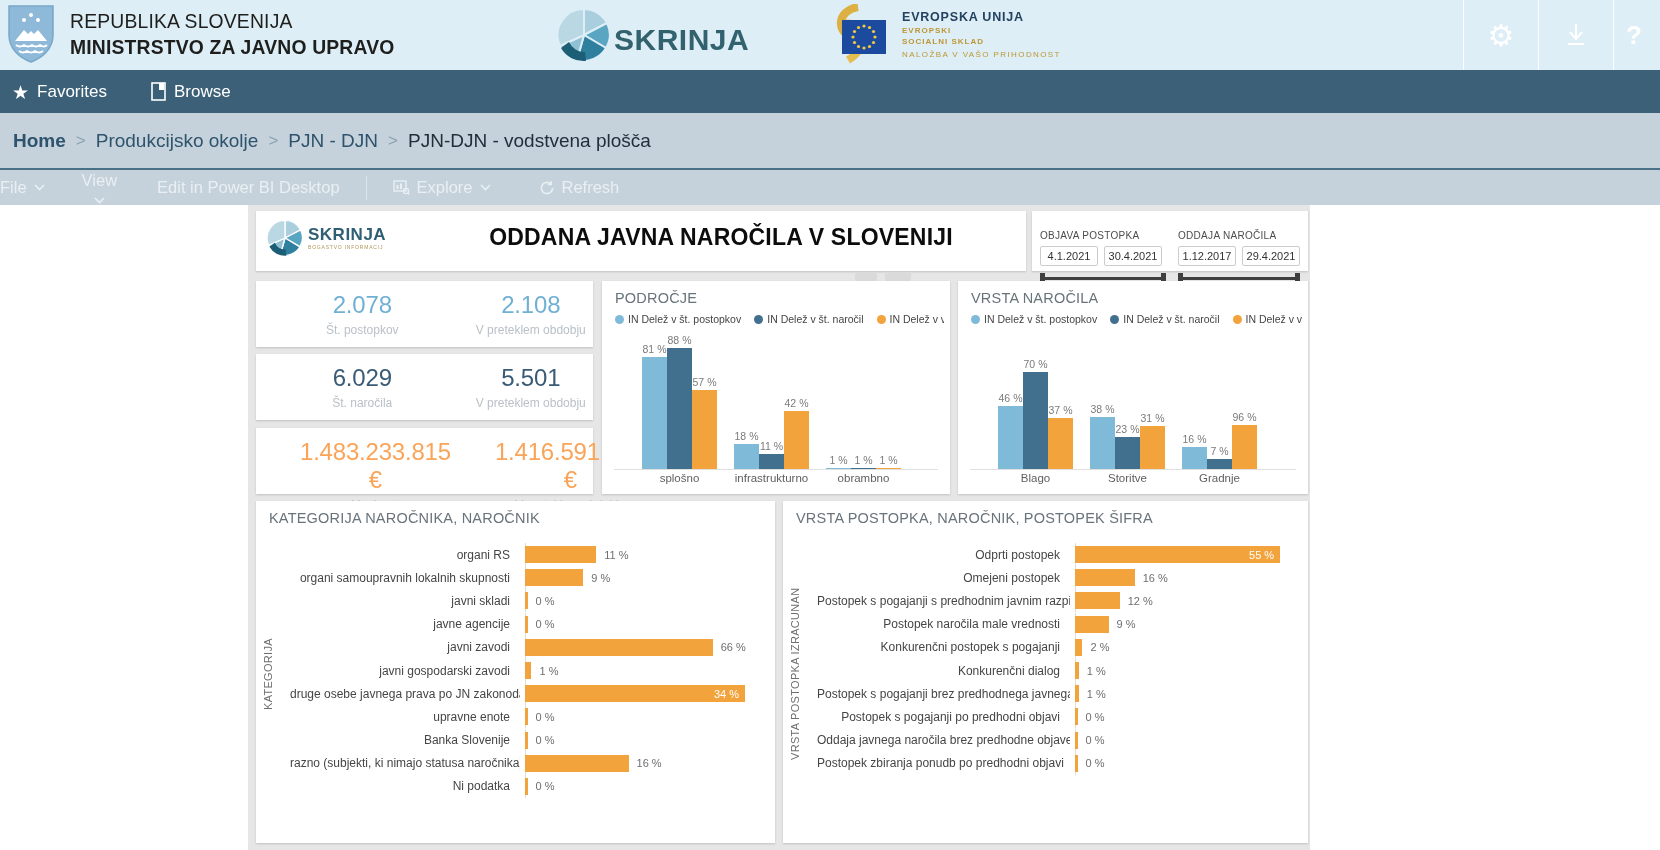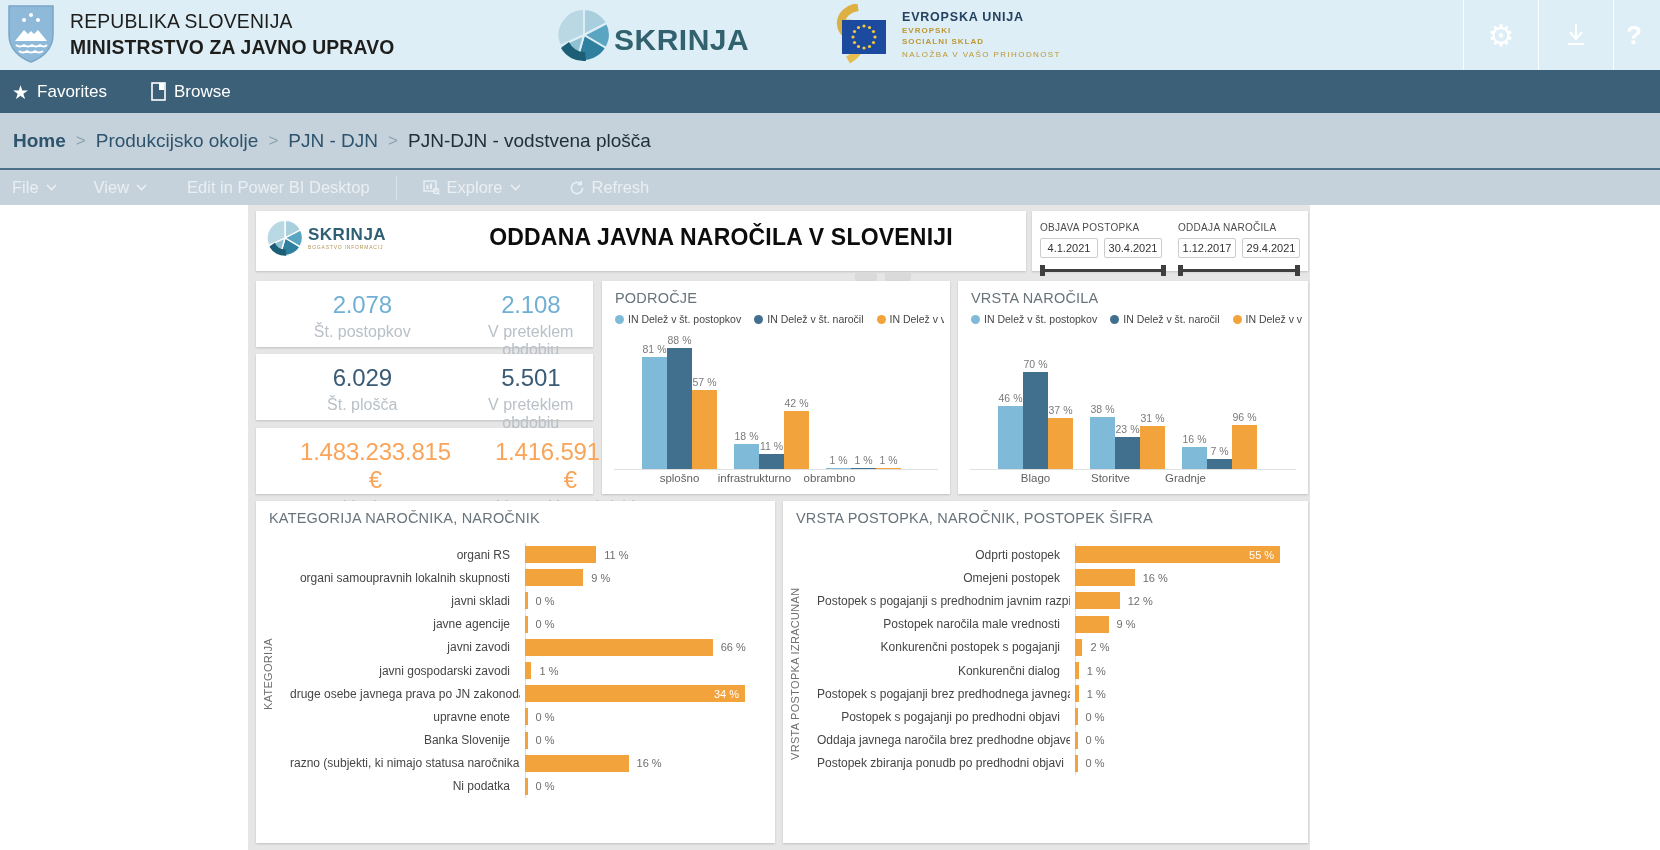--- a/index.html
+++ b/index.html
@@ -36,22 +36,22 @@
   
   .crumb-bar{position:absolute;left:0;top:113px;width:1660px;height:57px;background:#c6d2db;border-bottom:2px solid #4a7088;box-sizing:border-box;display:flex;align-items:center;font-size:19px;}
   .crumb{color:#2e536d;margin-left:10px;cursor:pointer;}
   .crumb:first-child{margin-left:13px;font-weight:bold;}
   .crumb.current{color:#20303b;}
   .crumb-sep{color:#8ba1af;margin-left:10px;font-size:17px;}
 
   
   .menu-bar{position:absolute;left:0;top:170px;width:1660px;height:35px;background:#c6d2db;display:flex;align-items:center;color:#e9eff3;font-size:16.5px;}
   .menu-item{display:flex;align-items:center;gap:7px;cursor:pointer;}
-  .mi-file{margin-left:12px;justify-content:space-between;}
-  .mi-view{margin-left:37px;}
+  .mi-file{justify-content:space-between;}
+  .mi-view{margin-left:37px;flex-direction:column;}
   .mi-edit{margin-left:40px;}
   .mi-explore{margin-left:26px;}
   .mi-refresh{margin-left:48px;}
   .menu-divider{width:1px;height:24px;background:#dde4e9;margin-left:26px;}
   .chev{width:11px;height:7px;}
 
   
   .canvas{position:absolute;left:248px;top:205px;width:1062px;height:645px;background:#e6e6e6;}
   .card{position:absolute;background:#fff;box-shadow:0 1px 2px rgba(0,0,0,.16);}
 
@@ -60,55 +60,55 @@
   .dash-logo-txt{line-height:1;}
   .dash-logo-name{font-size:17px;font-weight:bold;color:#2e5f74;letter-spacing:.5px;}
   .dash-logo-sub{font-size:5px;color:#b2955a;letter-spacing:.8px;margin-top:2px;}
   .dash-title{position:absolute;left:170px;right:10px;top:0;height:52px;display:flex;align-items:center;justify-content:center;font-size:23px;font-weight:bold;color:#0c0c0c;letter-spacing:.2px;}
 
   .hover-ic{position:absolute;height:8px;border-radius:2px;background:#dadada;top:68px;}
   .hover-ic.pin{left:607px;width:22px;}
   .hover-ic.focus{left:637px;width:26px;}
 
   .slicer-card{left:784px;top:6px;width:276px;height:60px;}
-  .slicer{position:absolute;top:4px;height:56px;}
+  .slicer{position:absolute;top:12px;height:56px;}
   .slicer1{left:8px;width:126px;}
   .slicer2{left:146px;width:122px;}
   .slicer-label{font-size:10px;color:#4c4c4c;letter-spacing:.3px;margin-top:7px;white-space:nowrap;}
   .slicer-inputs{display:flex;gap:6px;margin-top:5px;}
   .slicer-input{width:56px;height:18px;border:1px solid #ccc;border-radius:2px;font-family:"Liberation Sans",sans-serif;font-size:11px;color:#333;text-align:center;padding:0;background:#fff;}
   .slider{position:relative;height:11px;margin-top:7px;}
   .slider-track{position:absolute;left:1px;right:1px;top:4px;height:3px;background:#3f3f3f;cursor:pointer;}
   .slider-handle{position:absolute;top:0;width:5px;height:11px;background:#3f3f3f;cursor:ew-resize;}
   .slider-handle.left{left:0;}
   .slider-handle.right{right:0;}
 
   
   .kpi-card{left:8px;width:337px;height:66px;display:flex;}
   .kpi-card:nth-child(1){top:76px;}
   .kpi-card:nth-child(2){top:149px;}
   .kpi-card:nth-child(3){top:223px;}
   .kpi{width:50%;text-align:center;margin-left:44px;}
   .kpi-value{font-size:24px;margin-top:10px;letter-spacing:-.2px;}
-  .kpi-label{font-size:16px;color:#b9c0c7;margin-top:4px;}
+  .kpi-label{font-size:12px;color:#b9c0c7;margin-top:4px;}
 
   
   .chart-card .chart-title{position:absolute;left:13px;top:9px;font-size:14.5px;color:#68737a;letter-spacing:.2px;white-space:nowrap;}
   .grouped{width:348px;height:213px;}
   .gc1{left:354px;top:76px;}
   .gc2{left:710px;top:76px;width:350px;}
   .legend{position:absolute;left:13px;top:32px;right:6px;display:flex;gap:13px;white-space:nowrap;overflow:hidden;font-size:10.5px;color:#454545;}
   .legend-item{display:inline-flex;align-items:center;gap:4px;cursor:pointer;}
   .legend-dot{width:9px;height:9px;border-radius:50%;flex:none;}
   .plot{position:absolute;left:12px;right:12px;top:52px;height:136px;display:flex;align-items:flex-end;gap:17px;padding-left:28px;border-bottom:1px solid #e0e0e0;}
   .group{width:75px;flex:none;display:flex;align-items:flex-end;}
   .barwrap{width:25px;display:flex;flex-direction:column;align-items:center;justify-content:flex-end;}
   .bval{font-size:10.5px;color:#7a7a7a;margin-bottom:2px;white-space:nowrap;}
   .bar{width:25px;}
-  .xlabels{position:absolute;left:12px;right:9px;top:191px;display:flex;padding-left:28px;}
+  .xlabels{position:absolute;left:12px;right:9px;top:191px;display:flex;gap:17px;padding-left:28px;}
   .xlab{width:75px;flex:none;text-align:center;font-size:11.5px;color:#5f5f5f;cursor:pointer;}
 
   .hbar-card{height:342px;}
   .hc1{left:8px;top:296px;width:519px;}
   .hc2{left:535px;top:296px;width:525px;}
   .ylab{position:absolute;left:6px;top:44px;bottom:40px;writing-mode:vertical-rl;transform:rotate(180deg);display:flex;align-items:center;justify-content:center;font-size:11px;color:#6e6e6e;letter-spacing:.3px;}
   .hrows{margin:42px 10px 0 34px;}
   .hrow{display:flex;align-items:center;height:23.2px;}
   .hlabel{box-sizing:border-box;text-align:right;font-size:12px;color:#454545;padding-right:10px;white-space:nowrap;overflow:hidden;flex:none;cursor:pointer;}
   .hc1 .hlabel{width:230px;}
@@ -322,21 +322,21 @@
             <div class="kpi-label">Št. postopkov</div>
           </div>
           <div class="kpi">
             <div class="kpi-value" style="color: rgb(112, 176, 213);">2.108</div>
             <div class="kpi-label">V preteklem obdobju</div>
           </div>
         </div>
         <div class="card kpi-card">
           <div class="kpi">
             <div class="kpi-value" style="color: rgb(58, 91, 118);">6.029</div>
-            <div class="kpi-label">Št. plošča</div>
+            <div class="kpi-label">Št. naročila</div>
           </div>
           <div class="kpi">
             <div class="kpi-value" style="color: rgb(58, 91, 118);">5.501</div>
             <div class="kpi-label">V preteklem obdobju</div>
           </div>
         </div>
         <div class="card kpi-card">
           <div class="kpi">
             <div class="kpi-value" style="color: rgb(249, 164, 88);">1.483.233.815 €</div>
             <div class="kpi-label">Vrednost</div>

